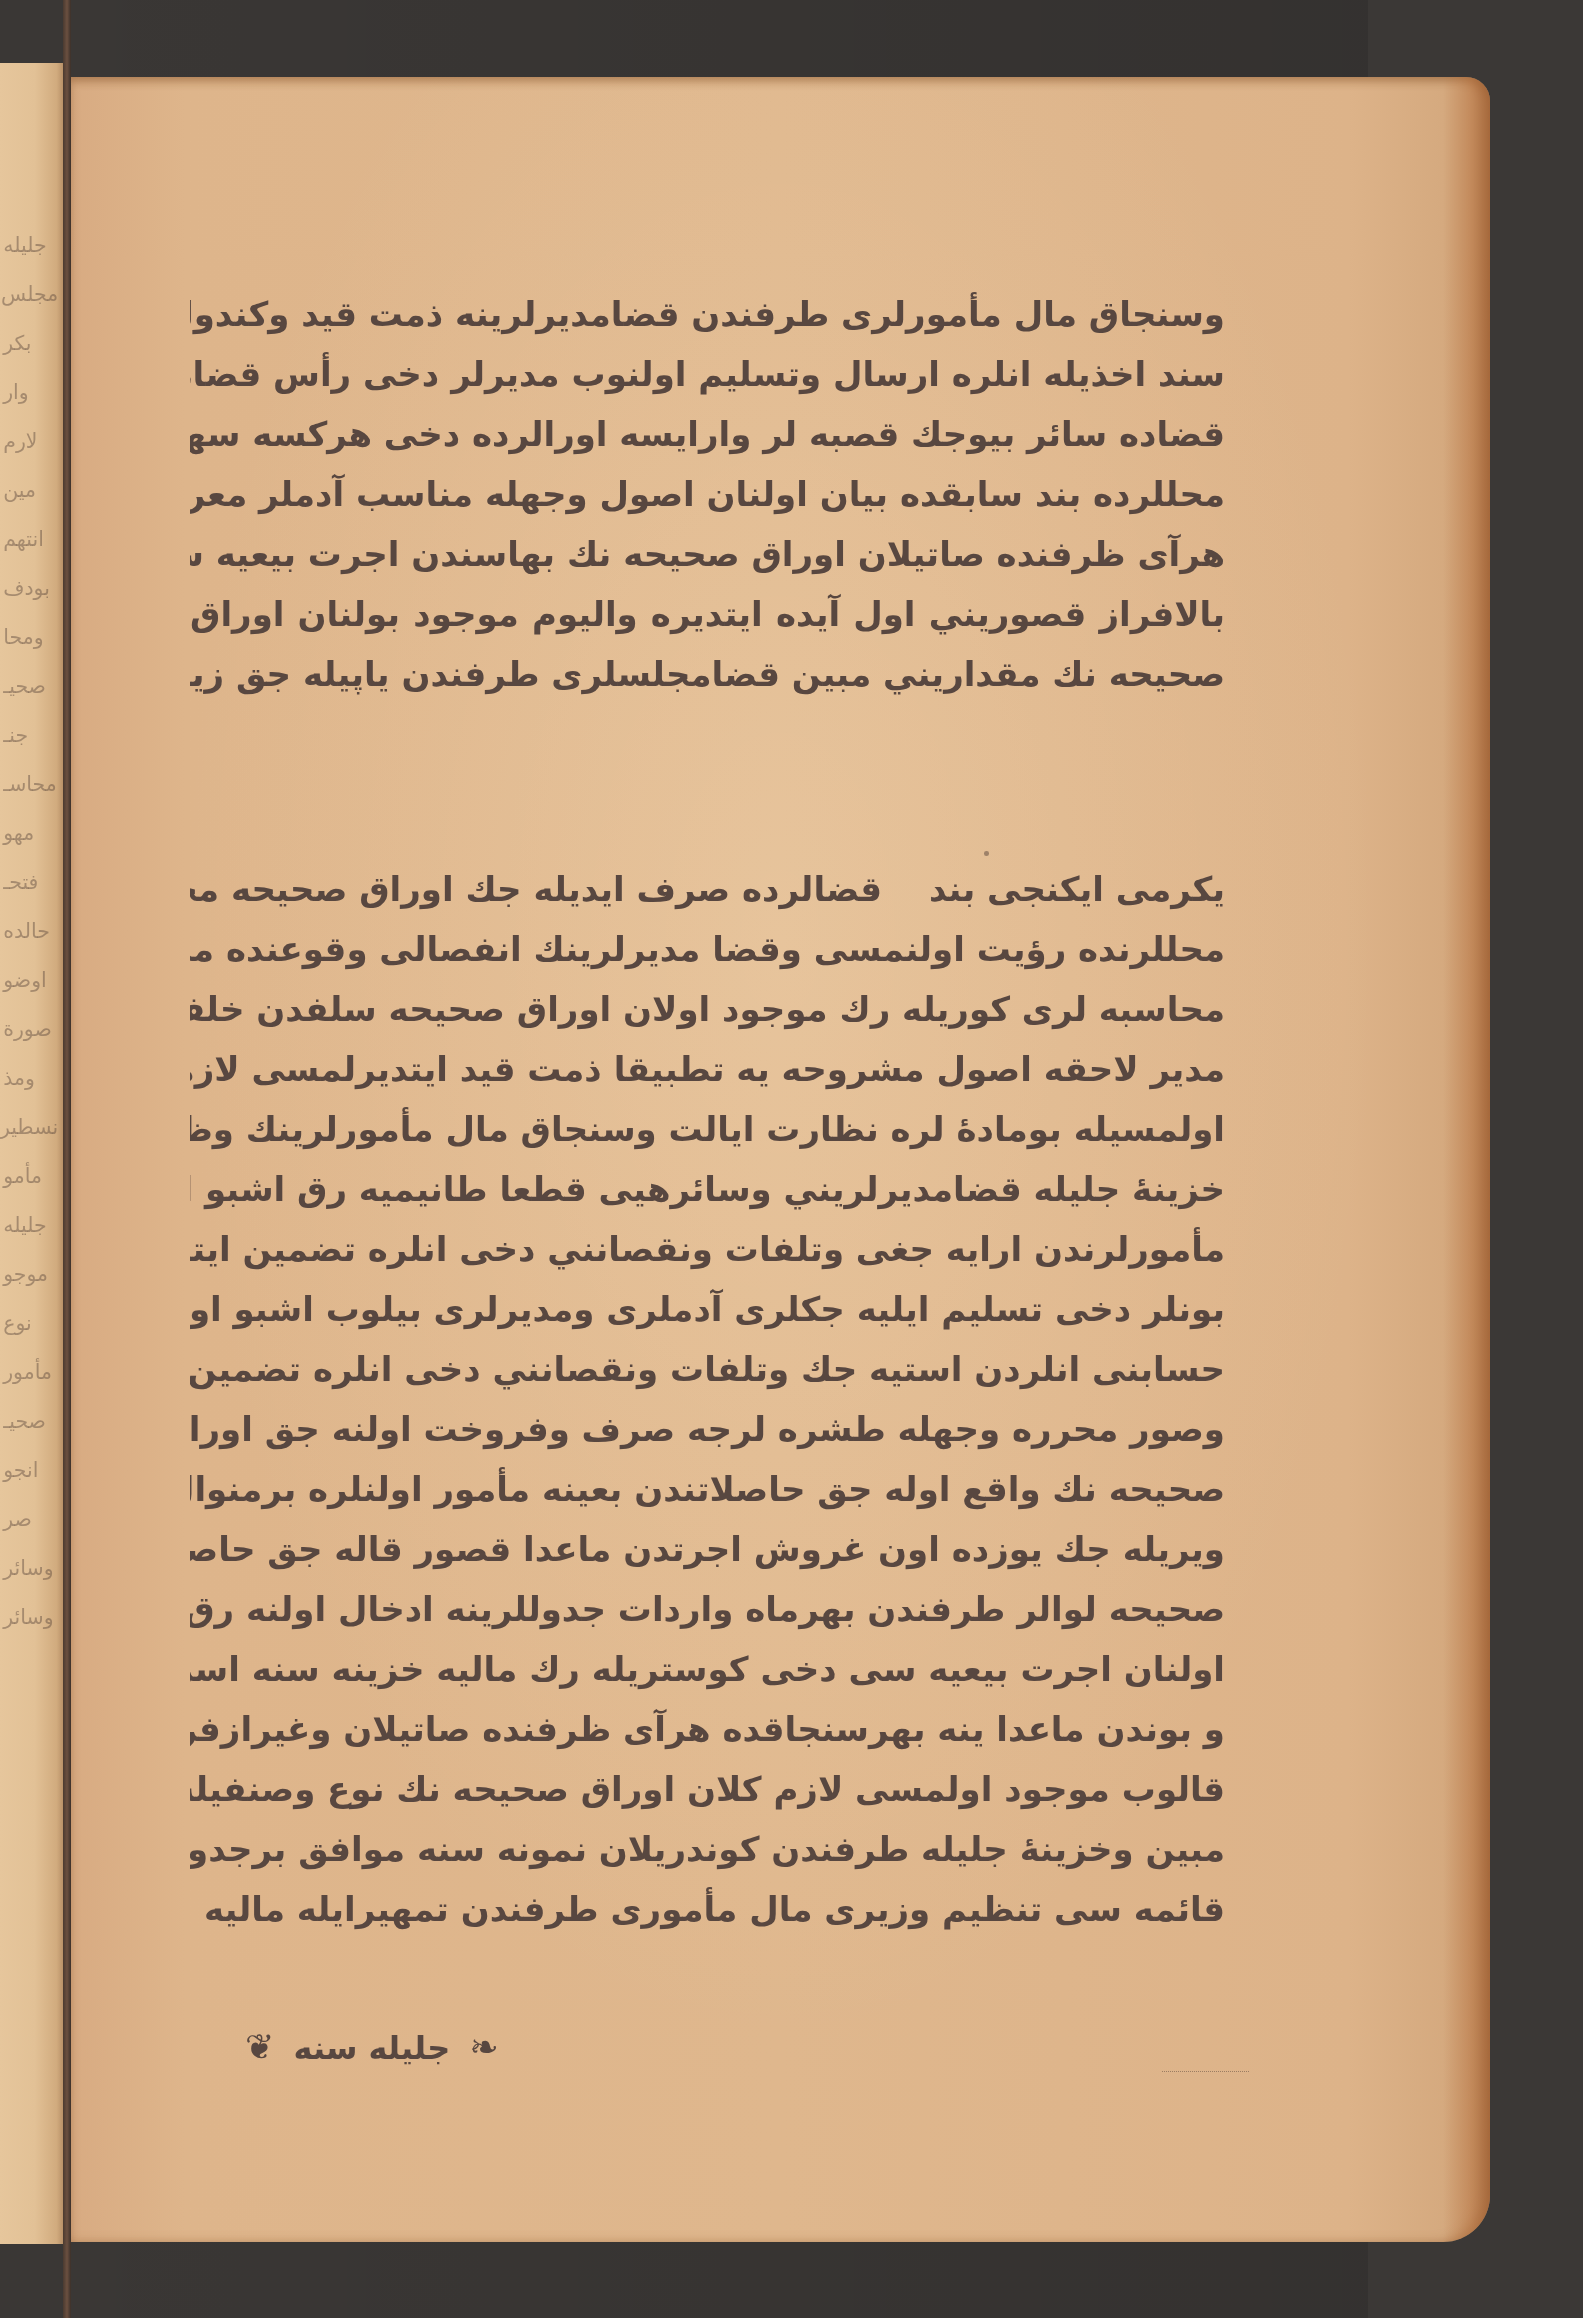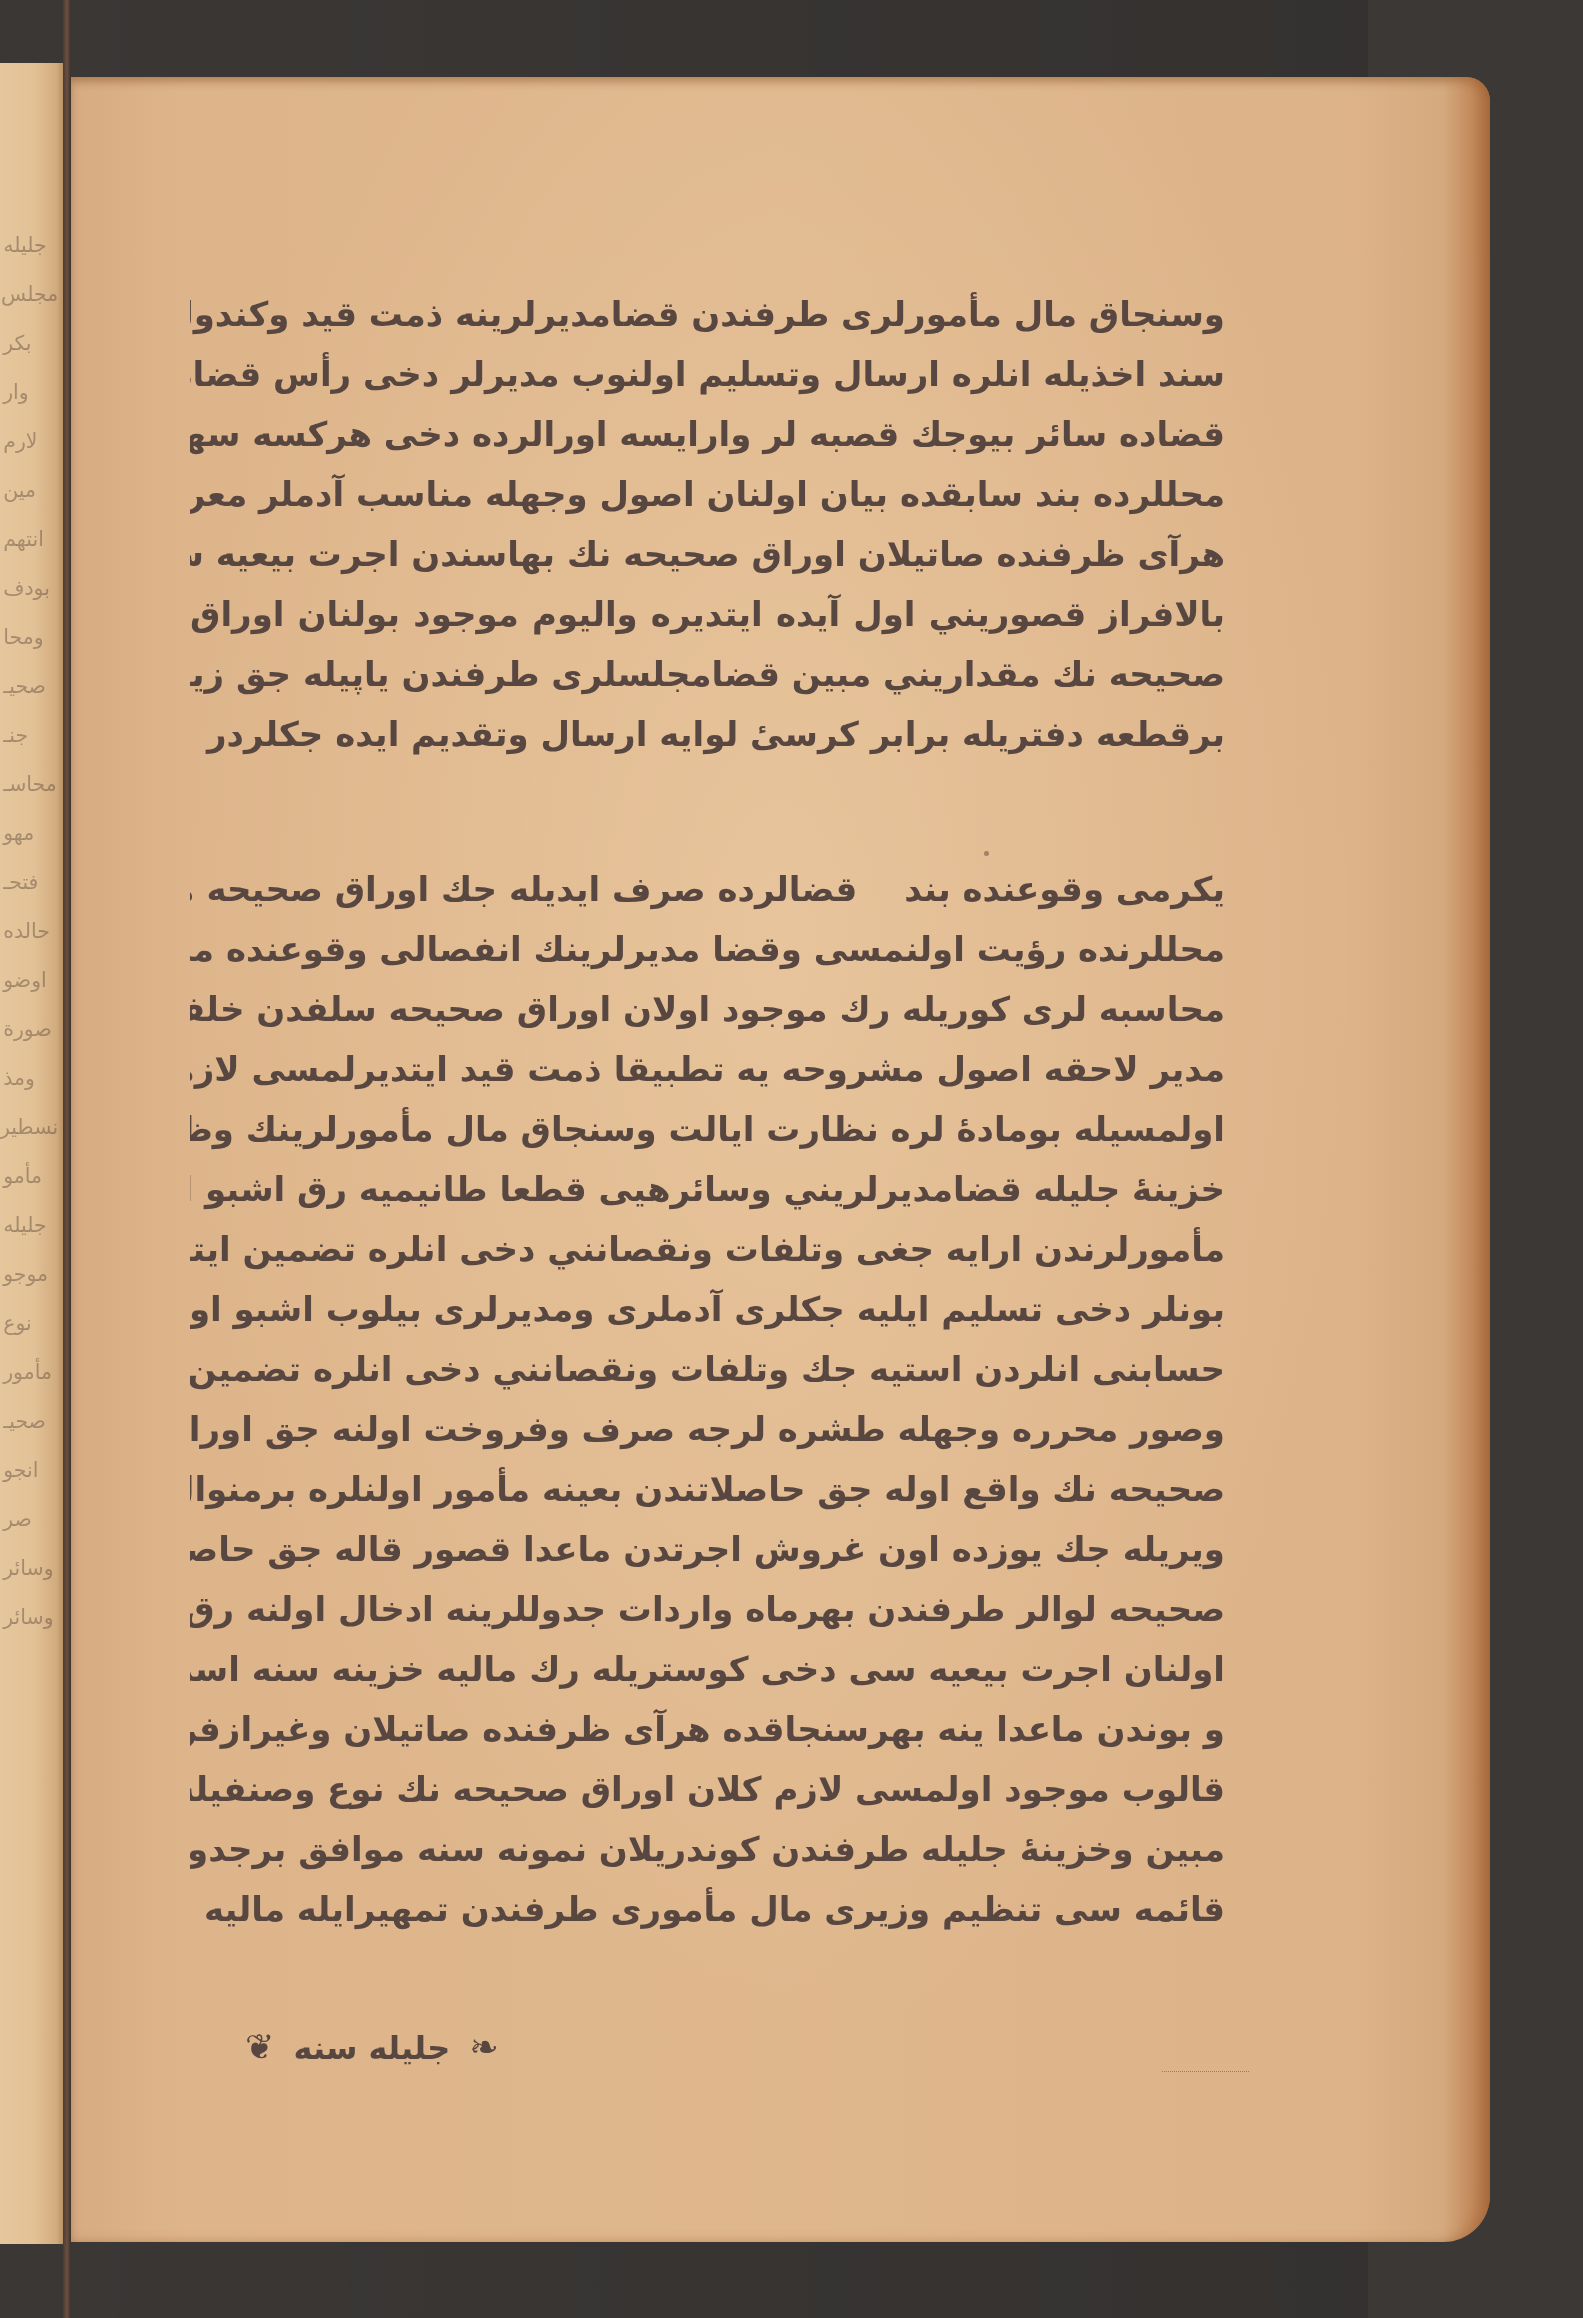--- a/index.html
+++ b/index.html
@@ -179,25 +179,24 @@
 
 
     <div class="text-block para1">
       <span class="line">وسنجاق مال مأمورلری طرفندن قضامدیرلرینه ذمت قید وکندولرندن</span>
       <span class="line">سند اخذیله انلره ارسال وتسلیم اولنوب مدیرلر دخی رأس قضاده واکر داخل</span>
       <span class="line">قضاده سائر بیوجك قصبه لر وارایسه اورالرده دخی هرکسه سهولت اوله جق</span>
       <span class="line">محللرده بند سابقده بیان اولنان اصول وجهله مناسب آدملر معرفتیله صاتدیروب</span>
       <span class="line">هرآی ظرفنده صاتیلان اوراق صحیحه نك بهاسندن اجرت بیعیه سی</span>
       <span class="line">بالافراز قصوریني اول آیده ایتدیره والیوم موجود بولنان اوراق</span>
       <span class="line">صحیحه نك مقداريني مبين قضامجلسلری طرفندن یاپیله جق زیری مضبطه لو</span>
-      <span class="line last">برقطعه دفتریله برابر کرسیٔ لوایه ارسال وتقدیم ایده جکلردر</span>
     </div>
 
     <div class="text-block para2">
-      <span class="line indent-heading"><span class="heading-word">یکرمی وقوعنده بند</span><span>قضالرده صرف ایدیله جك اوراق صحیحه محاسبه سنك</span></span>
+      <span class="line indent-heading"><span class="heading-word">یکرمی ایکنجی بند</span><span>قضالرده صرف ایدیله جك اوراق صحیحه محاسبه سنك</span></span>
       <span class="line">محللرنده رؤیت اولنمسی وقضا مدیرلرینك انفصالی وقوعنده مجلسجه</span>
       <span class="line">محاسبه لری کوریله رك موجود اولان اوراق صحیحه سلفدن خلفه دور ایله</span>
       <span class="line">مدیر لاحقه اصول مشروحه یه تطبیقا ذمت قید ایتدیرلمسی لازمه دن</span>
       <span class="line">اولمسیله بومادهٔ لره نظارت ایالت وسنجاق مال مأمورلرینك وظائفندن اولوب</span>
       <span class="line">خزینهٔ جلیله قضامدیرلريني وسائرهیی قطعا طانیمیه رق اشبو اوراق صحیحه</span>
       <span class="line">مأمورلرندن ارایه جغی وتلفات ونقصانني دخی انلره تضمین ایتدیره جکی کبی</span>
       <span class="line">بونلر دخی تسلیم ایلیه جکلری آدملری ومدیرلری بیلوب اشبو اوراق صحیحه</span>
       <span class="line">حسابنی انلردن استیه جك وتلفات ونقصانني دخی انلره تضمین ایتدیره جکلردر</span>
       <span class="line">وصور محرره وجهله طشره لرجه صرف وفروخت اولنه جق اوراق</span>
       <span class="line">صحیحه نك واقع اوله جق حاصلاتندن بعینه مأمور اولنلره برمنوال مشروح</span>

